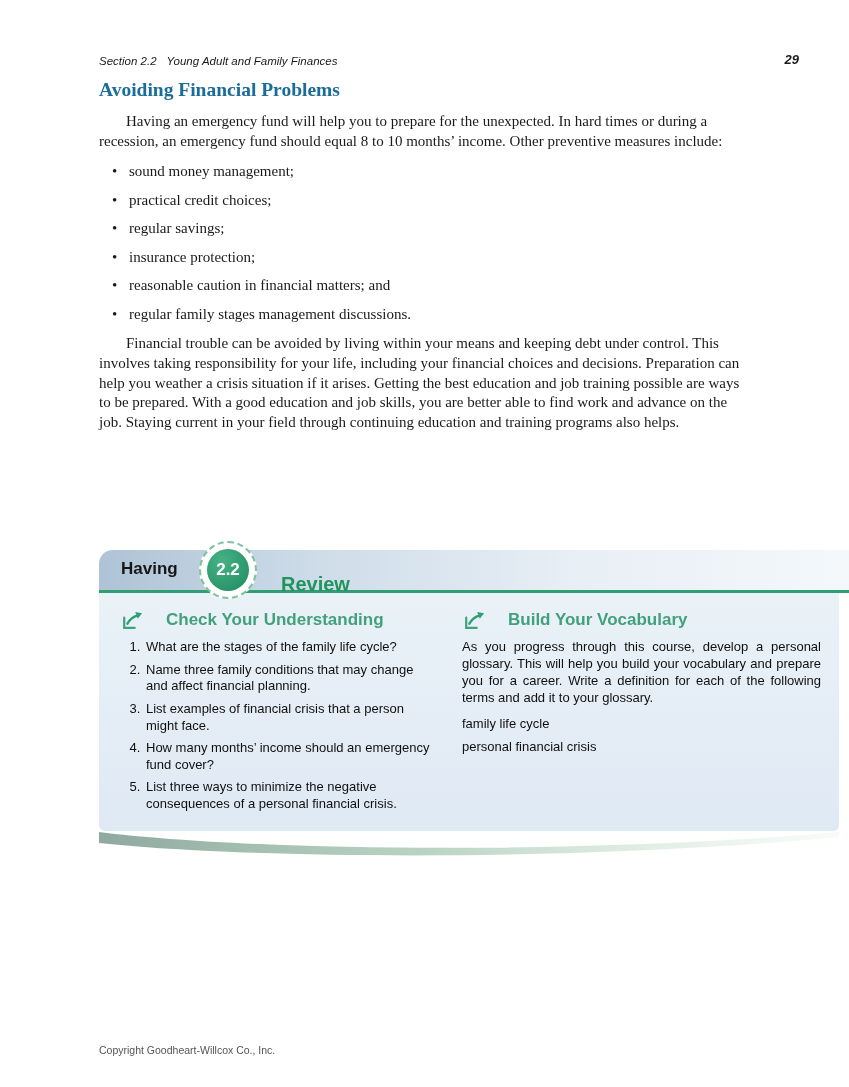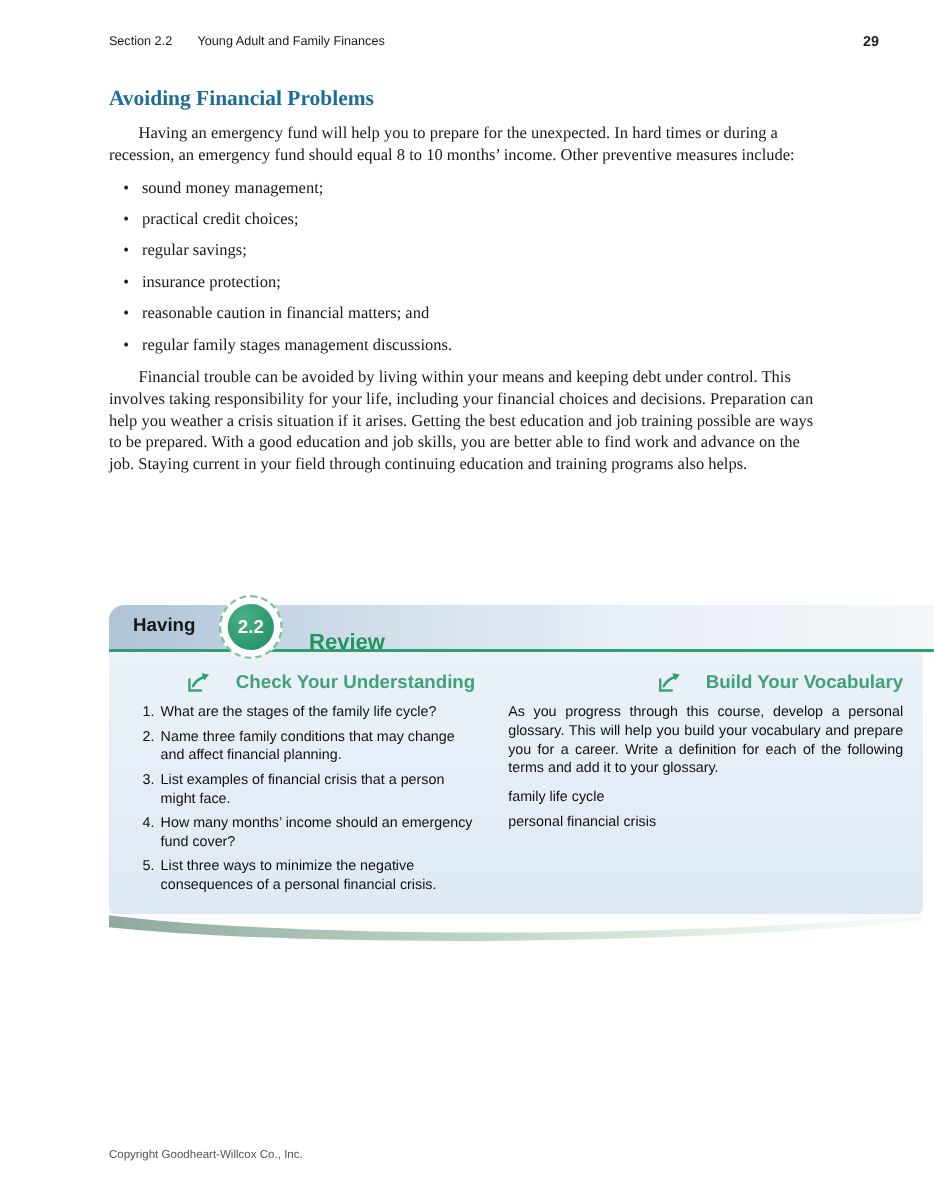--- a/index.html
+++ b/index.html
@@ -4,25 +4,25 @@
 <style>
   html,body{margin:0;padding:0;}
   body{
     width:849px;height:1087px;background:#ffffff;overflow:hidden;
     font-family:"Liberation Serif", serif;color:#1a1a1a;
   }
   .page{position:relative;width:849px;height:1087px;}
 
   
   .runhead{
-    position:absolute;top:30px;left:99px;width:700px;
-    display:flex;align-items:center;
-    font-family:"Liberation Sans", sans-serif;font-size:11.5px;color:#1a1a1a;
+    position:absolute;top:52px;left:99px;width:700px;
+    display:flex;align-items:flex-end;
+    font-family:"Liberation Sans", sans-serif;font-size:11.5px;color:#1a1a1a;font-style:italic;
   }
-  .runhead .chap{margin-left:23px;}
+  .runhead .chap{margin-left:10px;}
   .pagenum{margin-left:auto;font-weight:bold;font-size:13px;}
 
   
   .article{position:absolute;top:79px;left:99px;width:652px;}
   .article h1{
     margin:0 0 11px 0;font-size:19.5px;line-height:1.15;
     color:#1b6d99;font-weight:bold;font-family:"Liberation Serif", serif;
   }
   .article p{margin:0;font-size:15px;line-height:1.32;}
   .article p.indent{text-indent:27px;}
@@ -53,21 +53,21 @@
 
   .review-body{
     position:relative;width:740px;min-height:224px;box-sizing:border-box;
     background:linear-gradient(180deg,#eaf2f8,#dfe9f4);
     border-radius:0 0 6px 6px;
     padding:16px 14px 12px 21px;
     display:flex;gap:30px;
   }
   .col.left{width:312px;flex:none;}
   .col.right{flex:1;padding-right:4px;}
-  .col-head{display:flex;align-items:center;gap:22px;margin-bottom:8px;justify-content:flex-end;}
+  .col-head{display:flex;align-items:center;gap:22px;margin-bottom:8px;}
   .col-head h2{margin:0;font-size:17px;color:#42a07a;font-weight:bold;}
   .col-head .icon{width:24px;height:22px;display:inline-flex;}
   ol.questions{margin:0;padding:0 0 0 24px;font-size:13px;line-height:1.28;color:#101010;}
   ol.questions li{margin-bottom:6px;padding-left:2px;}
   .vocab-intro{margin:0 0 9px 0;font-size:13px;line-height:1.3;text-align:justify;color:#101010;}
   .term{font-size:13px;margin-bottom:8px;color:#101010;}
 
   .swoosh{display:block;margin-top:-1px;}
 
   

